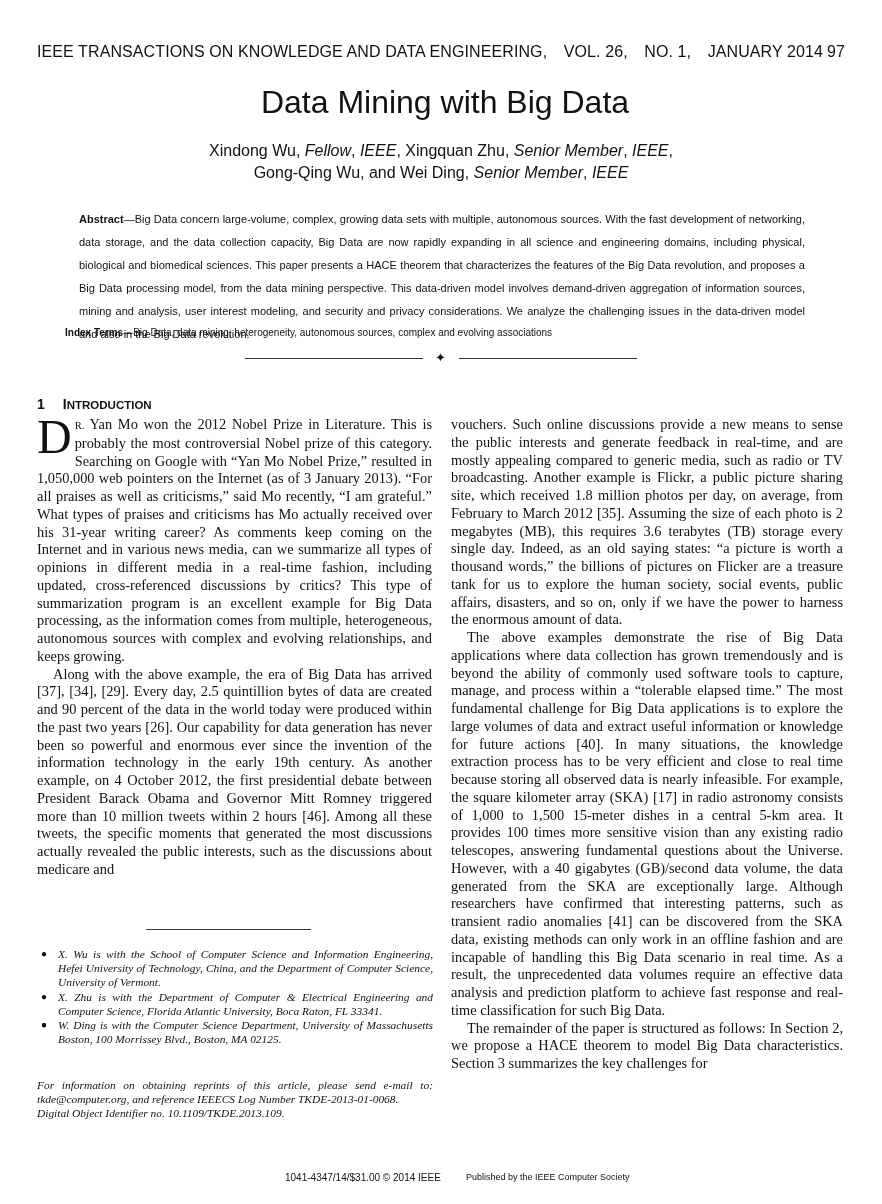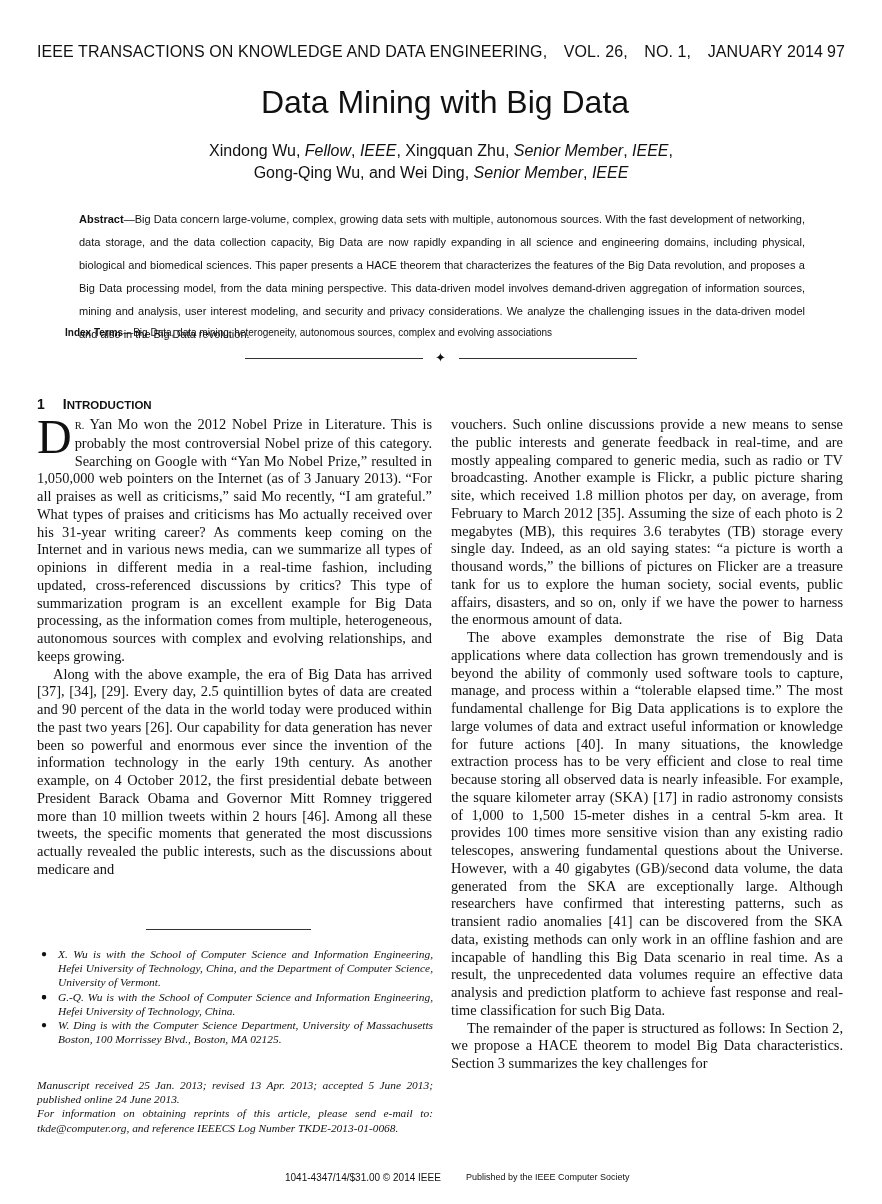--- a/index.html
+++ b/index.html
@@ -99,24 +99,24 @@
 <div id="col-right" class="col serif">
   <p class="first">vouchers. Such online discussions provide a new means to sense the public interests and generate feedback in real-time, and are mostly appealing compared to generic media, such as radio or TV broadcasting. Another example is Flickr, a public picture sharing site, which received 1.8 million photos per day, on average, from February to March 2012 [35]. Assuming the size of each photo is 2 megabytes (MB), this requires 3.6 terabytes (TB) storage every single day. Indeed, as an old saying states: “a picture is worth a thousand words,” the billions of pictures on Flicker are a treasure tank for us to explore the human society, social events, public affairs, disasters, and so on, only if we have the power to harness the enormous amount of data.</p>
   <p>The above examples demonstrate the rise of Big Data applications where data collection has grown tremen­dously and is beyond the ability of commonly used software tools to capture, manage, and process within a “tolerable elapsed time.” The most fundamental challenge for Big Data applications is to explore the large volumes of data and extract useful information or knowledge for future actions [40]. In many situations, the knowledge extraction process has to be very efficient and close to real time because storing all observed data is nearly infeasible. For example, the square kilometer array (SKA) [17] in radio astronomy consists of 1,000 to 1,500 15-meter dishes in a central 5-km area. It provides 100 times more sensitive vision than any existing radio telescopes, answering fundamental questions about the Universe. However, with a 40 gigabytes (GB)/second data volume, the data generated from the SKA are exceptionally large. Although researchers have confirmed that interesting patterns, such as transient radio anomalies [41] can be discovered from the SKA data, existing methods can only work in an offline fashion and are incapable of handling this Big Data scenario in real time. As a result, the unprecedented data volumes require an effective data analysis and prediction platform to achieve fast response and real-time classifica­tion for such Big Data.</p>
   <p>The remainder of the paper is structured as follows: In Section 2, we propose a HACE theorem to model Big Data characteristics. Section 3 summarizes the key challenges for</p>
 </div>
 
 <div id="footnote-rule"></div>
 
 <ul id="affiliations" class="serif">
   <li><span class="bullet">●</span><span>X. Wu is with the School of Computer Science and Information Engineering, Hefei University of Technology, China, and the Department of Computer Science, University of Vermont.</span></li>
+  <li><span class="bullet">●</span><span>X. Zhu is with the Department of Computer &amp; Electrical Engineering and Computer Science, Florida Atlantic University, Boca Raton, FL 33341.</span></li>
   <li><span class="bullet">●</span></li>
-  <li><span class="bullet">●</span><span>G.-Q. Wu is with the School of Computer Science and Information Engineering, Hefei University of Technology, China.</span></li>
   <li><span class="bullet">●</span><span>W. Ding is with the Computer Science Department, University of Massachusetts Boston, 100 Morrissey Blvd., Boston, MA 02125.</span></li>
 </ul>
 
 <div id="manuscript-notes" class="serif">
-  <div>Manuscript received 25 Jan. 2013; revised 13 Apr. 2013; accepted 5 June 2013; published online 24 June 2013.</div>
   <div>For information on obtaining reprints of this article, please send e-mail to: tkde@computer.org, and reference IEEECS Log Number TKDE-2013-01-0068.</div>
+  <div>Digital Object Identifier no. 10.1109/TKDE.2013.109.</div>
 </div>
 
 <div id="copyright" class="sans">1041-4347/14/$31.00 © 2014 IEEE</div>
 <div id="publisher" class="sans">Published by the IEEE Computer Society</div>
 
 </body></html>

